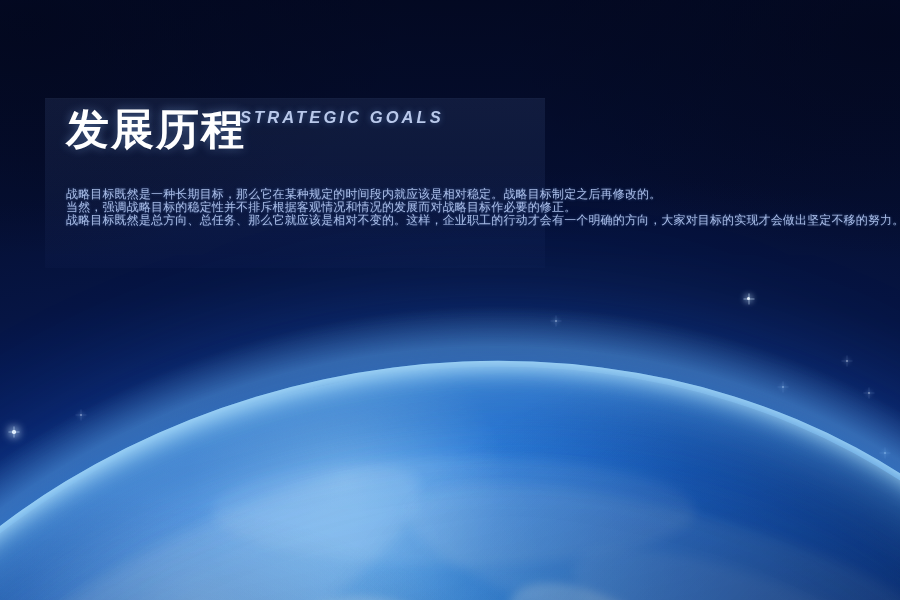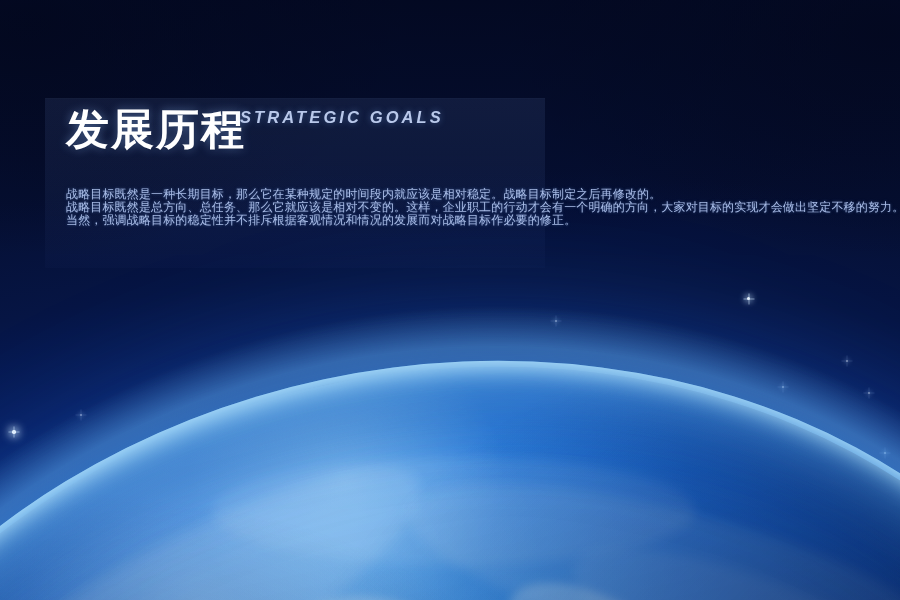--- a/index.html
+++ b/index.html
@@ -209,17 +209,17 @@
 
   <div class="panel"></div>
 
   <div class="headline">
     <span class="title-cn">发展历程</span>
     <span class="title-en">STRATEGIC GOALS</span>
   </div>
 
   <div class="body-copy">
     <div class="body-line">战略目标既然是一种长期目标，那么它在某种规定的时间段内就应该是相对稳定。战略目标制定之后再修改的。</div>
+    <div class="body-line">当然，强调战略目标的稳定性并不排斥根据客观情况和情况的发展而对战略目标作必要的修正。</div>
     <div class="body-line">战略目标既然是总方向、总任务、那么它就应该是相对不变的。这样，企业职工的行动才会有一个明确的方向，大家对目标的实现才会做出坚定不移的努力。</div>
-    <div class="body-line">当然，强调战略目标的稳定性并不排斥根据客观情况和情况的发展而对战略目标作必要的修正。</div>
   </div>
 
 </div>
 
 </body></html>

